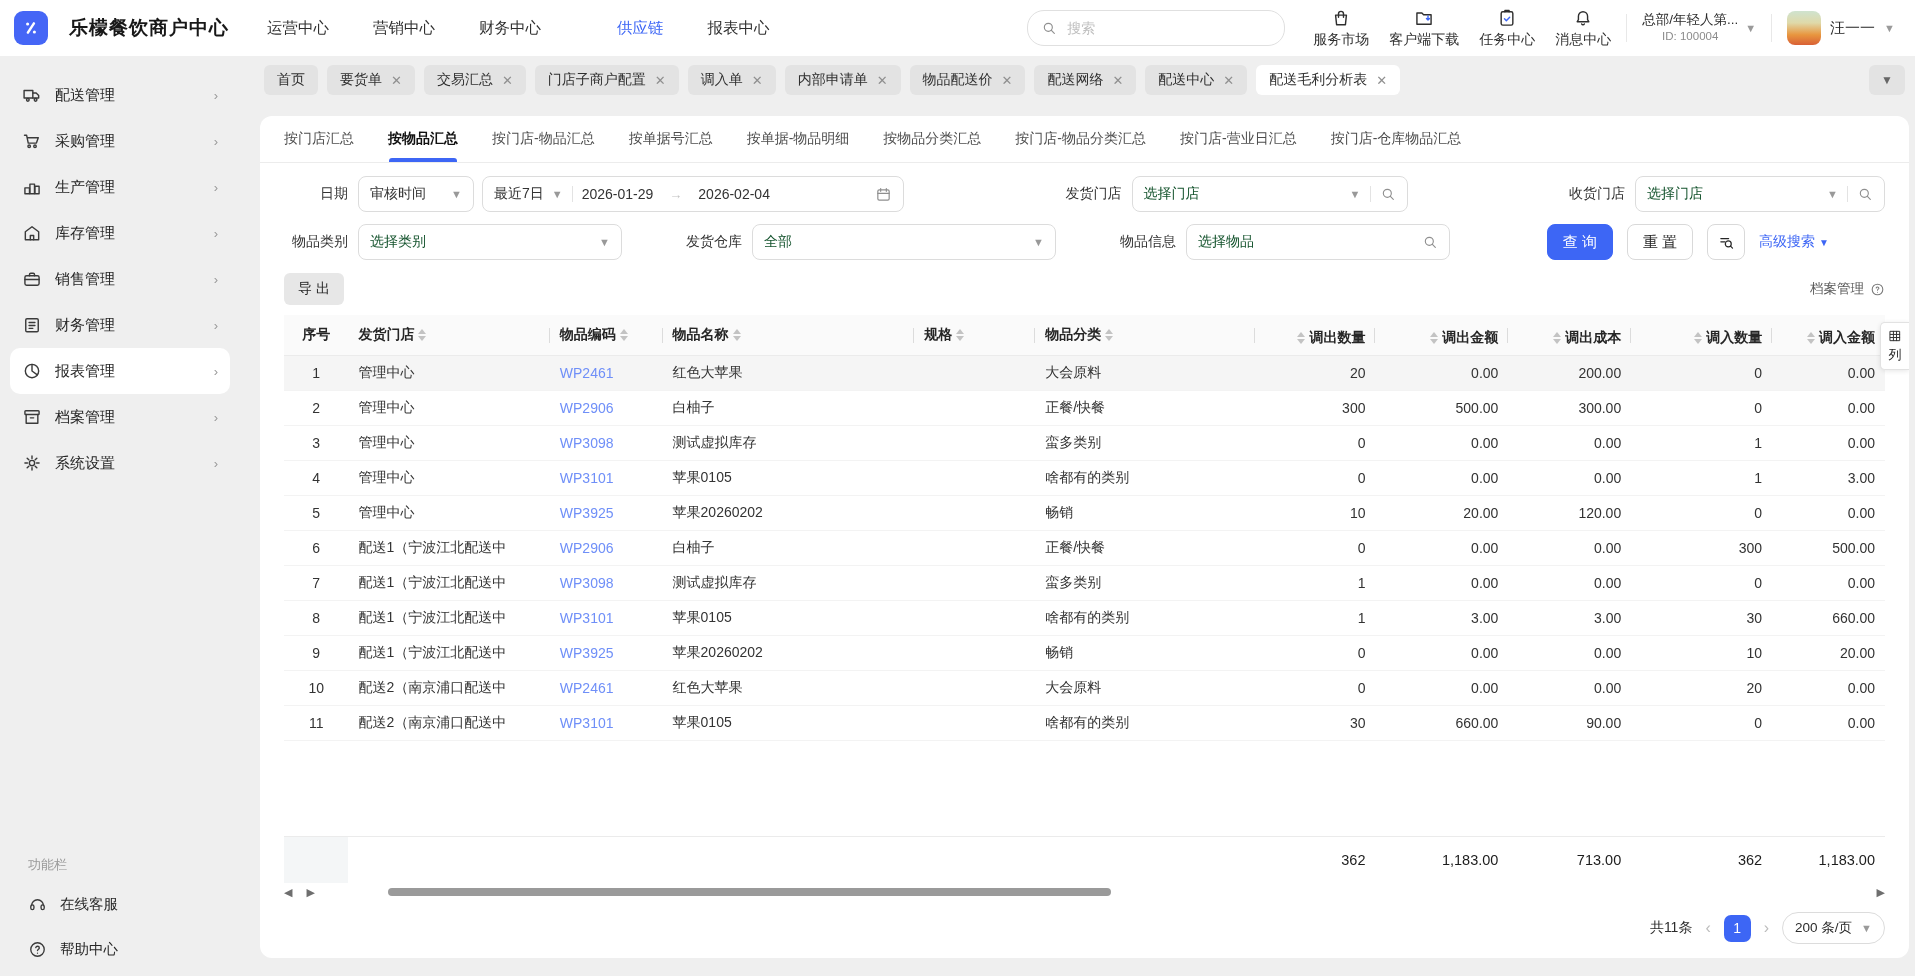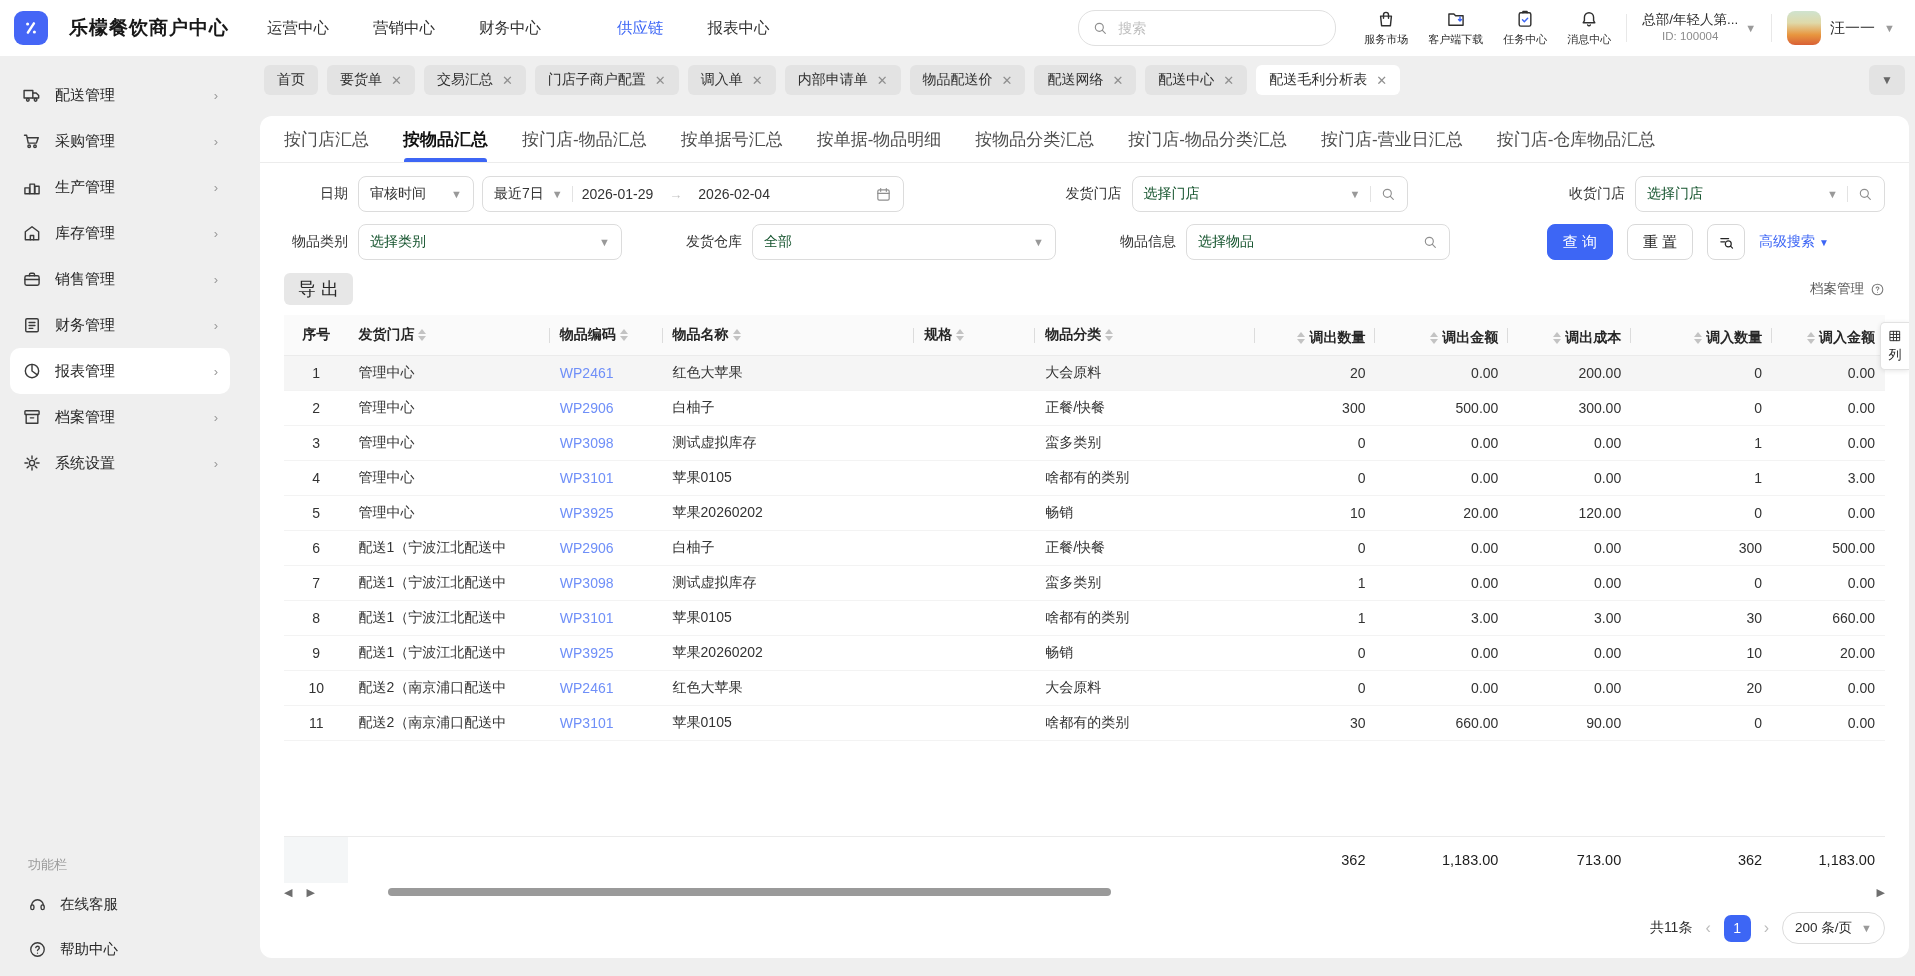--- a/index.html
+++ b/index.html
@@ -14,21 +14,21 @@
   .logo-badge{width:34px;height:34px;border-radius:9px;background:#4566f6;display:flex;align-items:center;justify-content:center;}
   .app-title{font-size:19px;font-weight:bold;color:#181818;letter-spacing:1px;white-space:nowrap;}
   .topnav{display:flex;gap:44px;font-size:15.5px;color:#2f2f2f;margin-left:14px;}
   .topnav .nav-item{cursor:pointer;white-space:nowrap;}
   .topnav .active{color:#3D66F5;margin-left:32px;}
   .topsearch{margin-left:auto;width:230px;height:34px;border:1px solid #e0e0e0;border-radius:17px;
              display:flex;align-items:center;gap:8px;padding:0 13px;background:#fff;color:#b9b9b9;}
   .topsearch input{border:none;outline:none;flex:1;font-size:14px;font-family:inherit;color:#333;background:transparent;}
   .topsearch input::placeholder{color:#bfbfbf;}
   .quick{display:flex;gap:20px;margin-left:28px;}
-  .quick-item{display:flex;flex-direction:column;align-items:center;gap:3px;font-size:11px;color:#2f2f2f;cursor:pointer;}
+  .quick-item{display:flex;flex-direction:column;align-items:center;gap:3px;font-size:14px;color:#2f2f2f;cursor:pointer;}
   .accent{stroke:#3D66F5;}
   .divider-v{width:1px;height:28px;background:#e8e8e8;margin:0 15px;}
   .org{display:flex;align-items:center;gap:7px;cursor:pointer;}
   .org-txt{text-align:center;line-height:1.25;}
   .org-name{font-size:13.5px;color:#2c2c2c;}
   .org-id{font-size:11.5px;color:#8c8c8c;}
   .chev{color:#9a9a9a;font-size:11px;}
   .userbox{display:flex;align-items:center;gap:9px;padding-right:20px;cursor:pointer;}
   .avatar{width:34px;height:34px;border-radius:8px;
           background:linear-gradient(180deg,#cfe3cf 0%,#dfd9a9 35%,#e8963f 70%,#d96035 100%);}
@@ -53,21 +53,21 @@
            border-radius:6px;font-size:14px;color:#2f2f2f;white-space:nowrap;cursor:pointer;}
   .tabchip .x{color:#8f8f8f;font-size:13px;line-height:1;}
   .tabchip.active{background:#fff;}
   .tab-more{margin-left:auto;width:36px;height:30px;background:#e3e3e3;border-radius:6px;
             display:flex;align-items:center;justify-content:center;color:#666;cursor:pointer;font-size:12px;}
 
   .card{flex:1;margin:12px 6px 18px 20px;background:#fff;border-radius:12px;
         display:flex;flex-direction:column;overflow:hidden;position:relative;}
 
   .subtabs{height:46px;display:flex;align-items:center;gap:34px;padding:0 24px;border-bottom:1px solid #ececec;flex:none;}
-  .subtab{font-size:17px;color:#4d4d4d;height:100%;display:flex;align-items:center;position:relative;cursor:pointer;white-space:nowrap;}
+  .subtab{font-size:14px;color:#4d4d4d;height:100%;display:flex;align-items:center;position:relative;cursor:pointer;white-space:nowrap;}
   .subtab.active{font-weight:bold;color:#111;}
   .subtab.active::after{content:"";position:absolute;left:1px;right:1px;bottom:0;height:4px;background:#3D66F5;border-radius:3px 3px 0 0;}
 
   
   .filters{padding:13px 24px 2px;display:flex;flex-direction:column;gap:12px;flex:none;}
   .f-row{display:flex;align-items:center;}
   .f-label{width:64px;text-align:right;font-size:14px;color:#333;margin-right:10px;white-space:nowrap;flex:none;}
   .ctl{height:36px;border:1px solid #dcdcdc;border-radius:8px;display:flex;align-items:center;
        padding:0 11px;font-size:14px;background:#fff;box-sizing:border-box;cursor:pointer;}
   .ctl .ph{color:#14532d;}
@@ -79,21 +79,21 @@
   .cal{width:17px;height:17px;color:#8f8f8f;flex:none;}
   .d-arrow{color:#c2c2c2;margin:0 16px;font-size:13px;}
   .btn{height:36px;padding:0 15px;border:1px solid #d9d9d9;border-radius:8px;background:#fff;
        font-size:15px;color:#262626;display:flex;align-items:center;justify-content:center;cursor:pointer;white-space:nowrap;box-sizing:border-box;}
   .btn-primary{background:#3D66F5;border-color:#3D66F5;color:#fff;}
   .btn-icon{width:38px;padding:0;}
   .adv{display:flex;align-items:center;gap:4px;color:#3D66F5;font-size:14px;margin-left:14px;cursor:pointer;white-space:nowrap;}
 
   
   .export-row{display:flex;align-items:center;padding:11px 24px 10px;flex:none;}
-  .btn-export{height:32px;padding:0 14px;background:#e7e7e7;border-radius:6px;font-size:18px;color:#262626;
+  .btn-export{height:32px;padding:0 14px;background:#e7e7e7;border-radius:6px;font-size:14px;color:#262626;
               display:flex;align-items:center;cursor:pointer;}
   .help{margin-left:auto;display:flex;align-items:center;gap:6px;color:#595959;font-size:13.5px;cursor:pointer;}
   .help .s-ic{width:15px;height:15px;color:#7a7a7a;}
 
   
   .table-wrap{flex:1;display:flex;flex-direction:column;padding:0 24px;overflow:hidden;}
   table{width:100%;border-collapse:collapse;table-layout:fixed;}
   th{height:40px;font-size:14px;font-weight:bold;color:#262626;background:#fafafa;border-bottom:1px solid #ebebeb;
      padding:0 10px;text-align:left;position:relative;white-space:nowrap;overflow:hidden;}
   th.num{text-align:right;}

